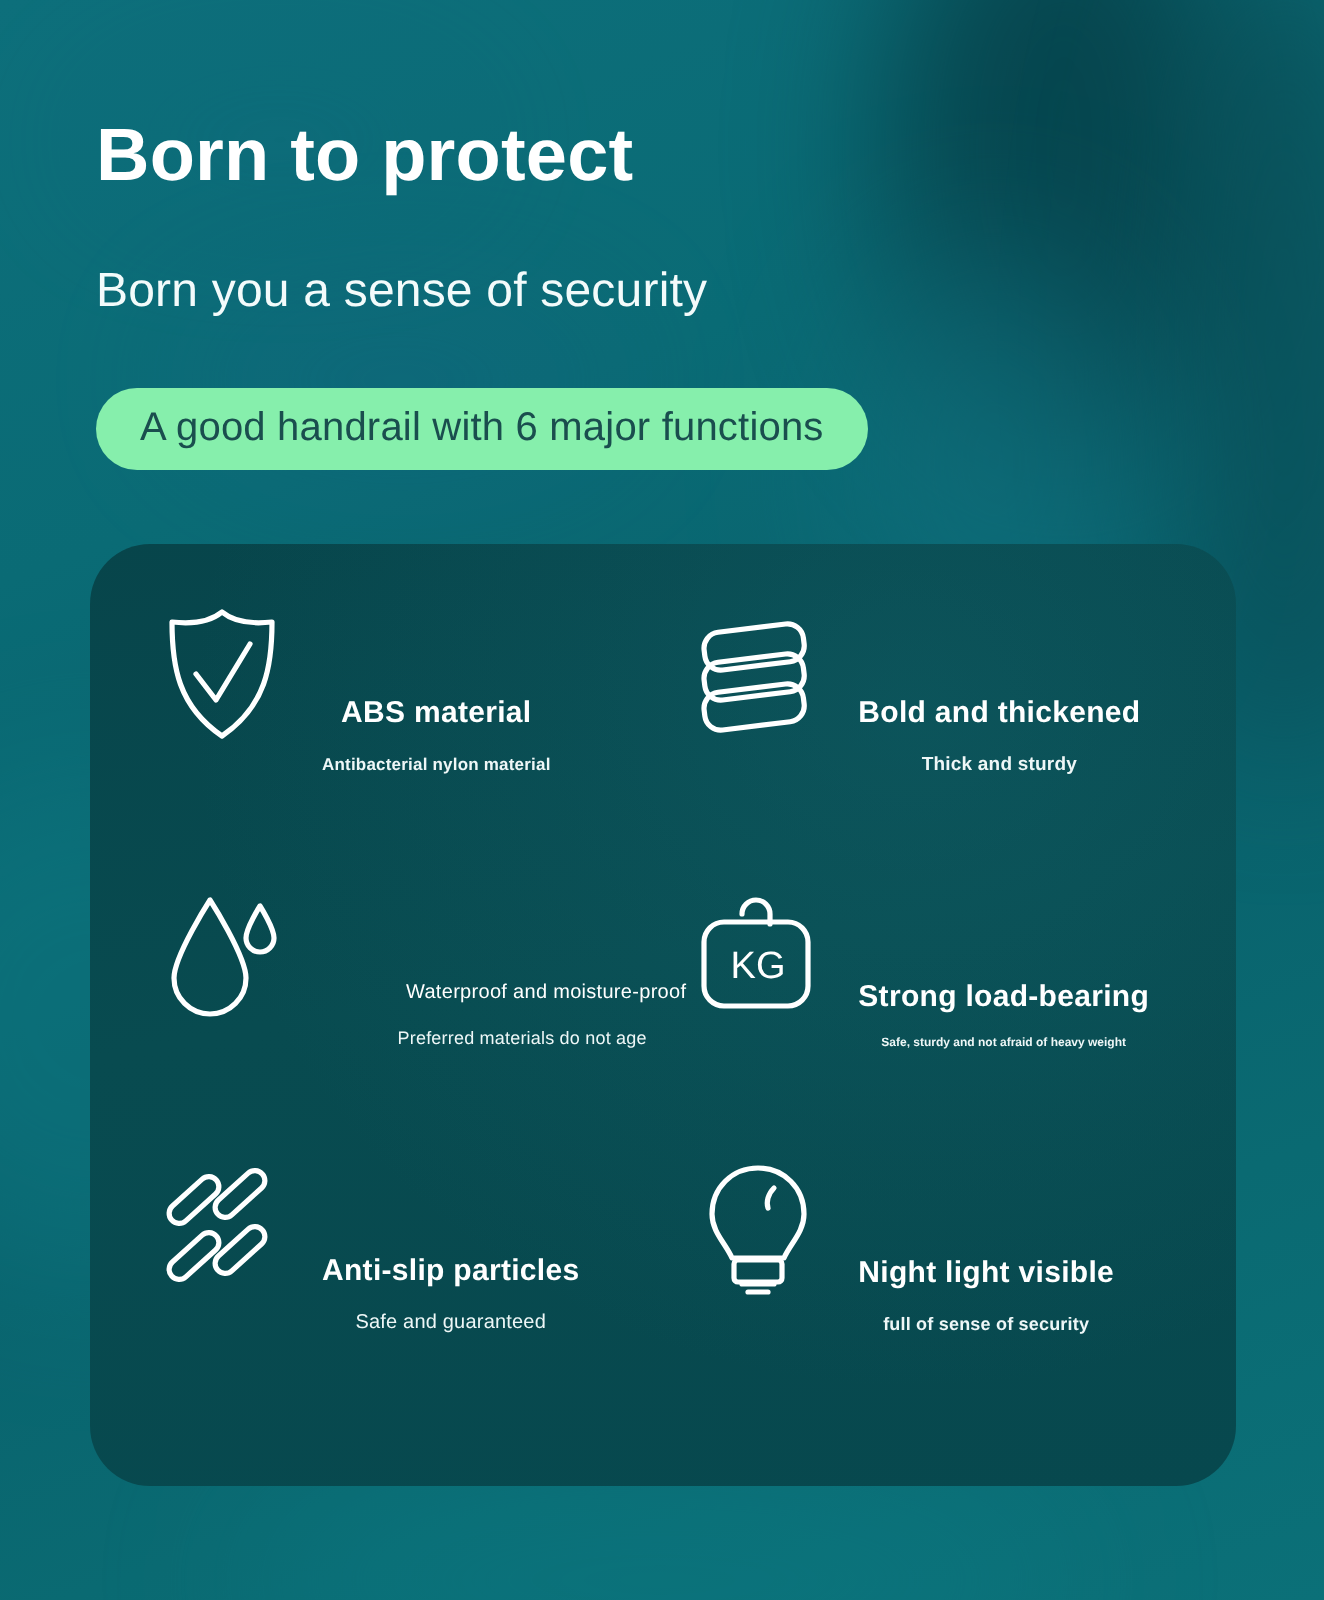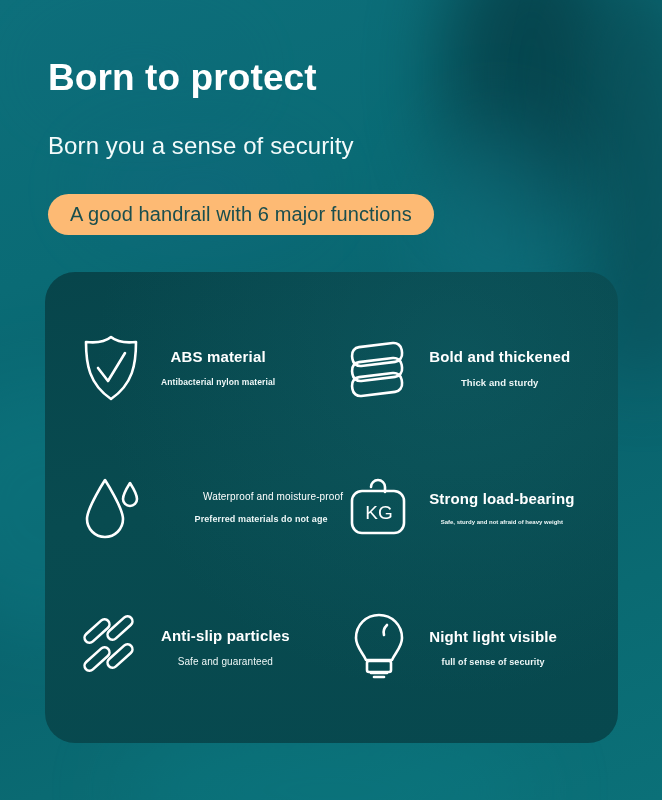--- a/index.html
+++ b/index.html
@@ -107,21 +107,21 @@
 
   
   .badge {
     position: absolute;
     left: 48px;
     top: 194px;
     height: 41px;
     padding: 0 22px;
     display: inline-flex;
     align-items: center;
-    background: #fdba74;
+    background: #86efac;
     border-radius: 21px;
     color: #1a4e4e;
     font-size: 20px;
     font-weight: 500;
     letter-spacing: .1px;
     white-space: nowrap;
   }
 
   
   .card {
@@ -145,21 +145,20 @@
     position: absolute;
     inset: 0;
     display: grid;
     grid-template-columns: 1fr 1fr;
     grid-template-rows: 1fr 1fr 1fr;
     padding: 26px 18px 26px 30px;
   }
 
   .feature {
     display: flex;
-    align-items: center;
     gap: 14px;
   }
   .feature .icon {
     flex: 0 0 auto;
     width: 72px;
     height: 78px;
     display: flex;
     align-items: center;
     justify-content: center;
     color: #ffffff;
@@ -183,21 +182,21 @@
   .f-sub {
     color: #eef7f7;
     font-size: 8.5px;
     font-weight: 600;
     letter-spacing: .1px;
     white-space: nowrap;
   }
 
   
   .feature--water .f-title { font-size: 10px; font-weight: 400; margin-left: 42px; }
-  .feature--water .f-sub   { font-size: 9px; font-weight: 700; padding-left: 18px; }
+  .feature--water .f-sub   { font-size: 9px; font-weight: 400; padding-left: 18px; }
 
   
   .feature--kg .f-sub { font-size: 6px; letter-spacing: 0; }
 
   
   .feature--antislip .f-title { font-size: 15px; }
   .feature--antislip .f-sub { font-size: 10px; font-weight: 500; }
   .feature--night .f-sub { font-size: 9px; font-weight: 600; }
   .feature--bold .f-sub { font-size: 9.5px; }
   .feature--abs .f-sub { font-size: 8.5px; }

